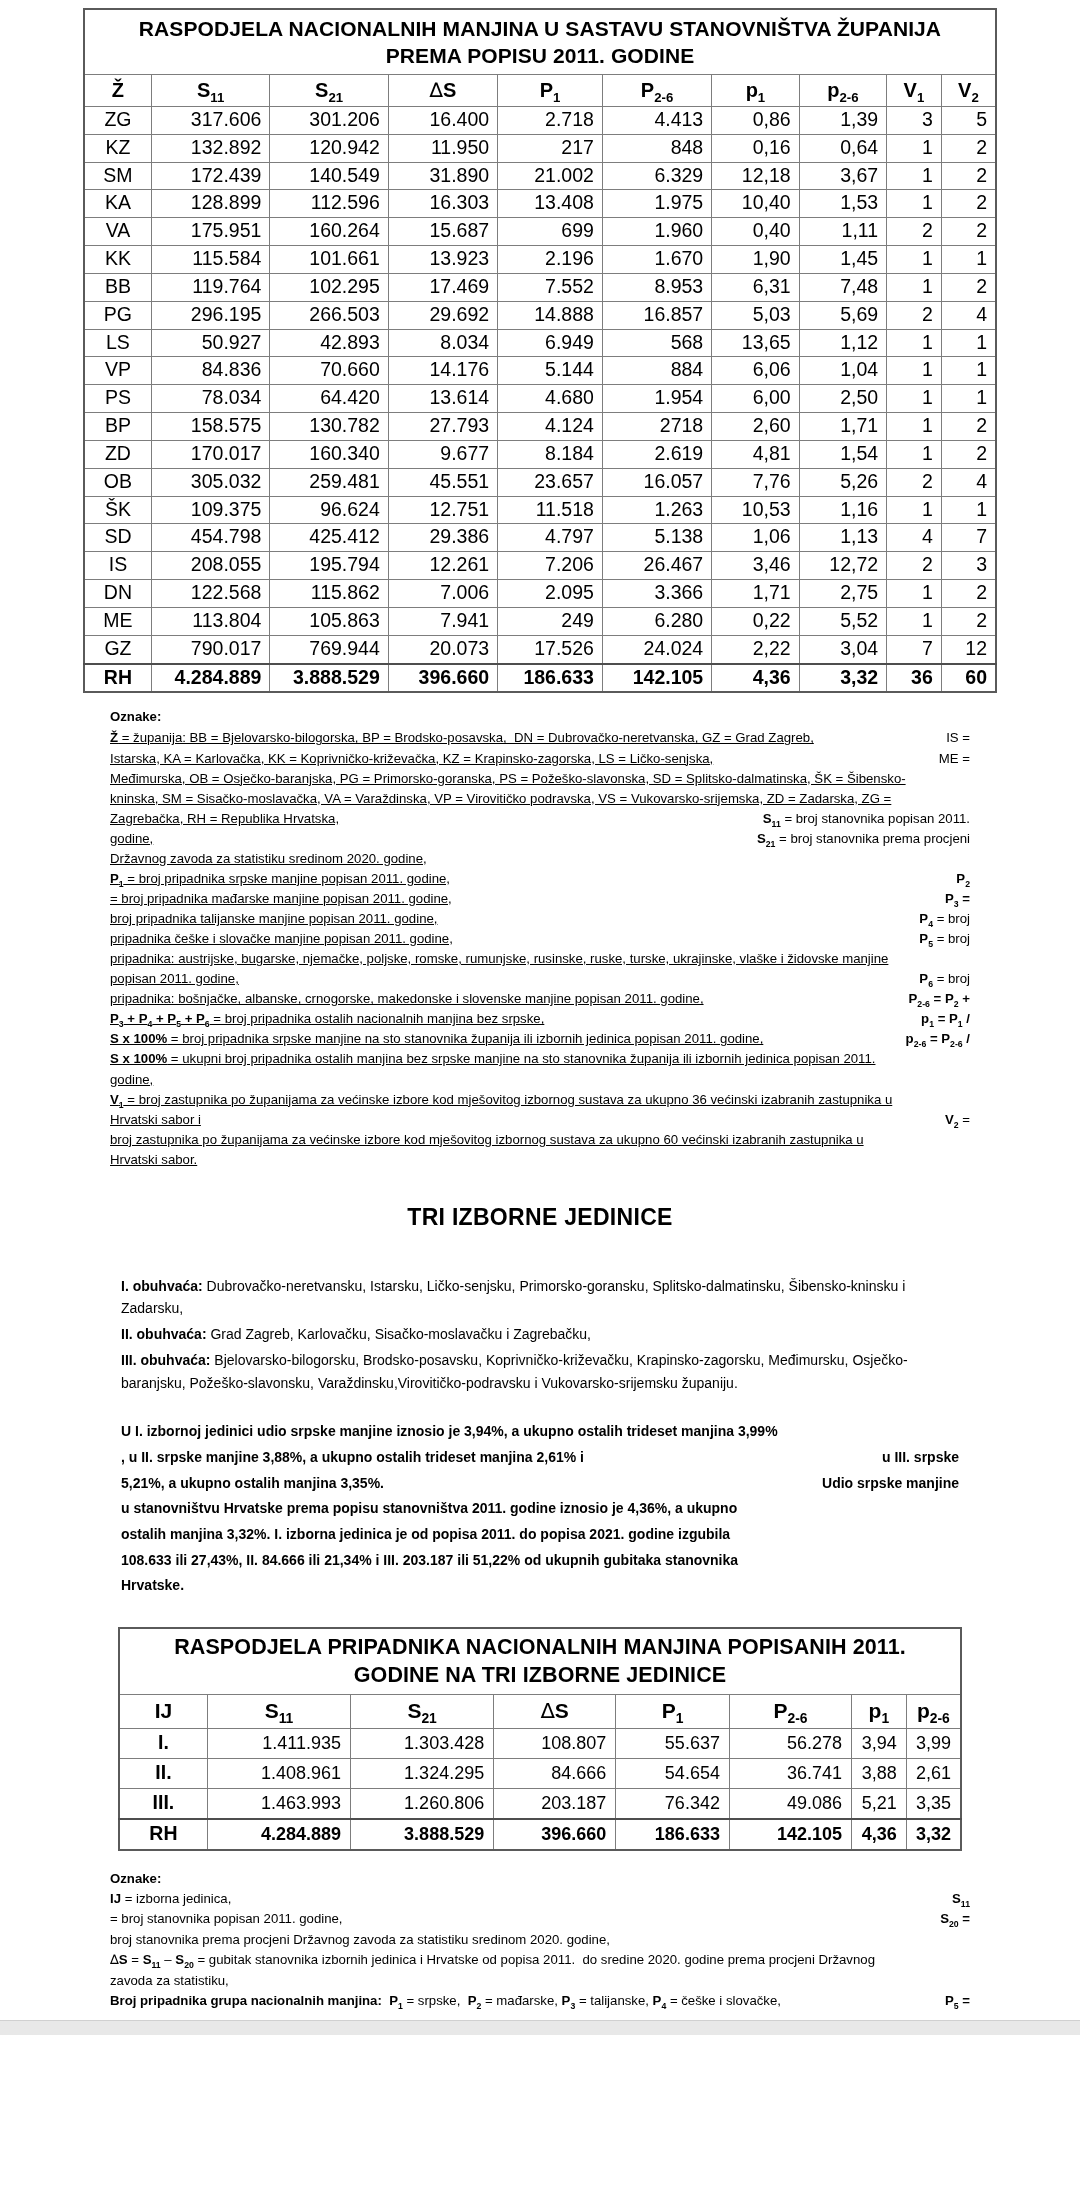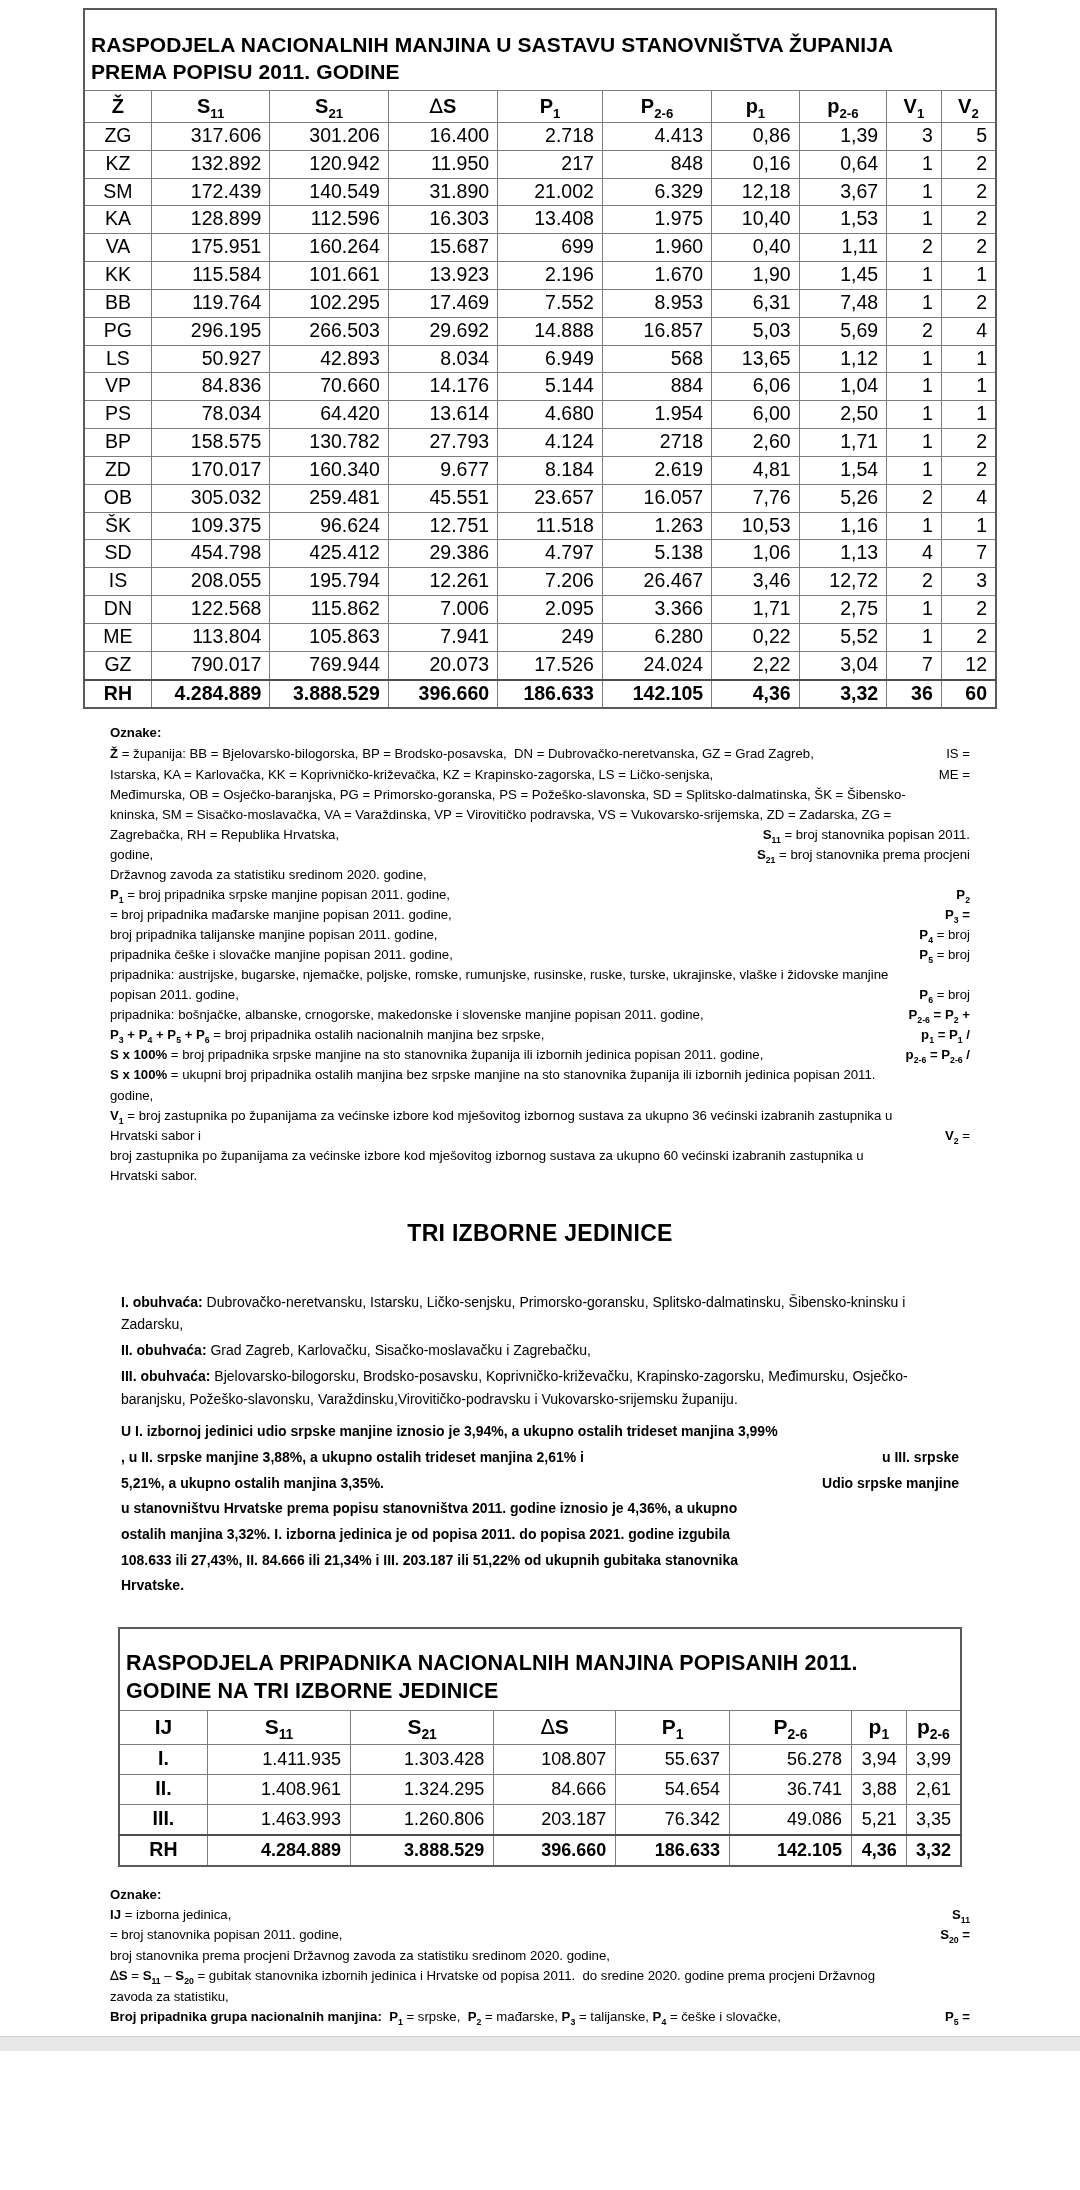--- a/index.html
+++ b/index.html
@@ -39,25 +39,25 @@
     border: 1px solid #7d7d7d;
     padding: 2px 8px 3px 8px;
     font-size: 19.5px;
     line-height: 1.12;
     text-align: right;
     font-weight: normal;
     white-space: nowrap;
     overflow: hidden;
   }
   table.data thead th.title-cell {
-    text-align: left;
+    text-align: center;
     font-weight: bold;
     font-size: 21px;
     letter-spacing: 0.1px;
-    padding: 21px 6px 4px 6px;
+    padding: 5px 6px 4px 6px;
     line-height: 1.3;
   }
   table.data thead th.colhead {
     text-align: center;
     font-weight: bold;
     font-size: 20px;
     padding: 4px 6px 5px 6px;
   }
   table.data td.rowlabel {
     text-align: center;
@@ -84,42 +84,42 @@
 
   
   .notes {
     width: 860px;
     margin: 14px auto 0 auto;
     font-size: 13.2px;
     line-height: 1.52;
     text-align: left;
   }
   .notes .hd { font-weight: bold; margin-bottom: 1px; }
-  .notes p { margin: 0; }
+  .notes p { margin: 0; text-decoration: underline; }
   .notes b { font-weight: bold; }
   .rt { float: right; text-align: right; }
   .clr { clear: both; }
 
   
   h2.section {
     text-align: center;
     font-size: 23px;
     font-weight: bold;
     margin: 34px 0 44px 0;
     letter-spacing: 0.3px;
   }
   .body-block {
     width: 838px;
     margin: 0 auto;
     font-size: 14px;
     line-height: 1.62;
   }
   .body-block p { margin: 0 0 3px 0; }
   .body-block b { font-weight: bold; }
-  .body-block.bold-block { font-weight: bold; margin-top: 10px; }
+  .body-block.bold-block { font-weight: bold; margin-top: 26px; }
 
   
   .table2-wrap {
     margin: 30px auto 0 auto;
     width: 844px;
   }
   table.t2 col.d0 { width: 10.5%; }
   table.t2 col.d1 { width: 17.0%; }
   table.t2 col.d2 { width: 17.0%; }
   table.t2 col.d3 { width: 14.5%; }

